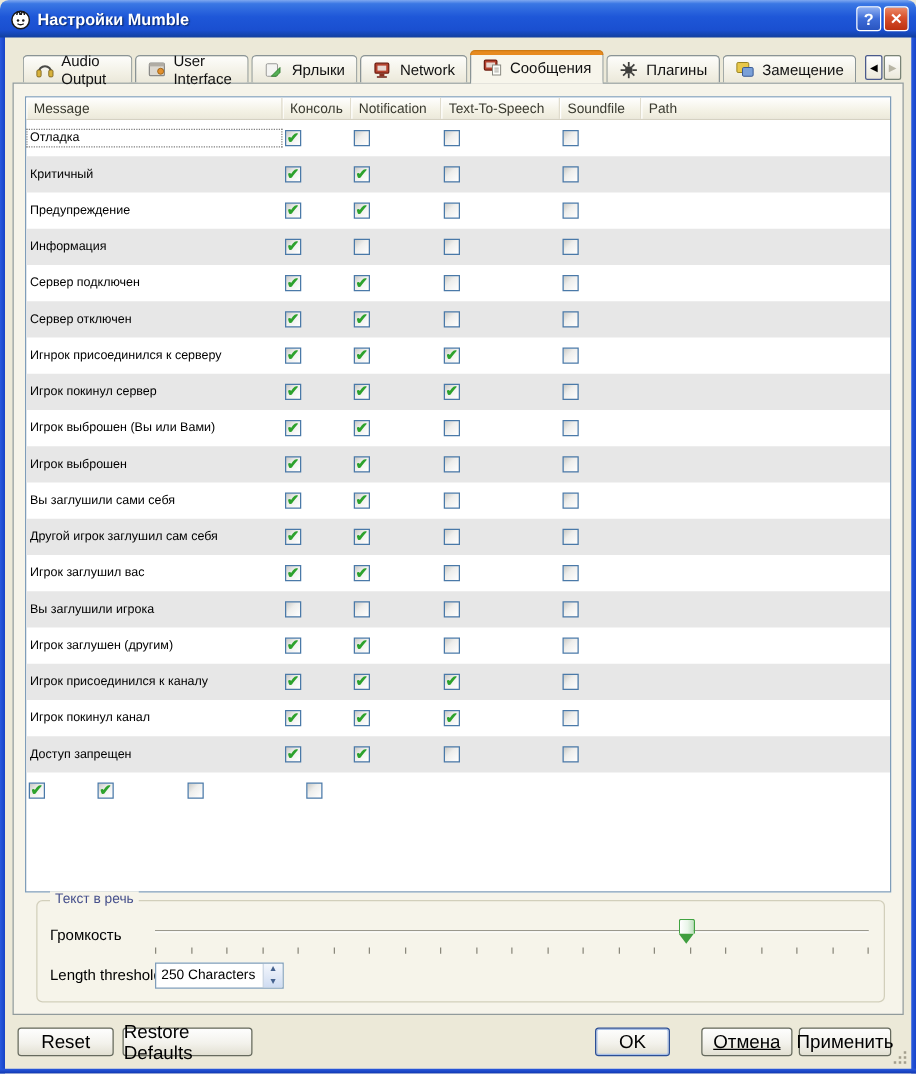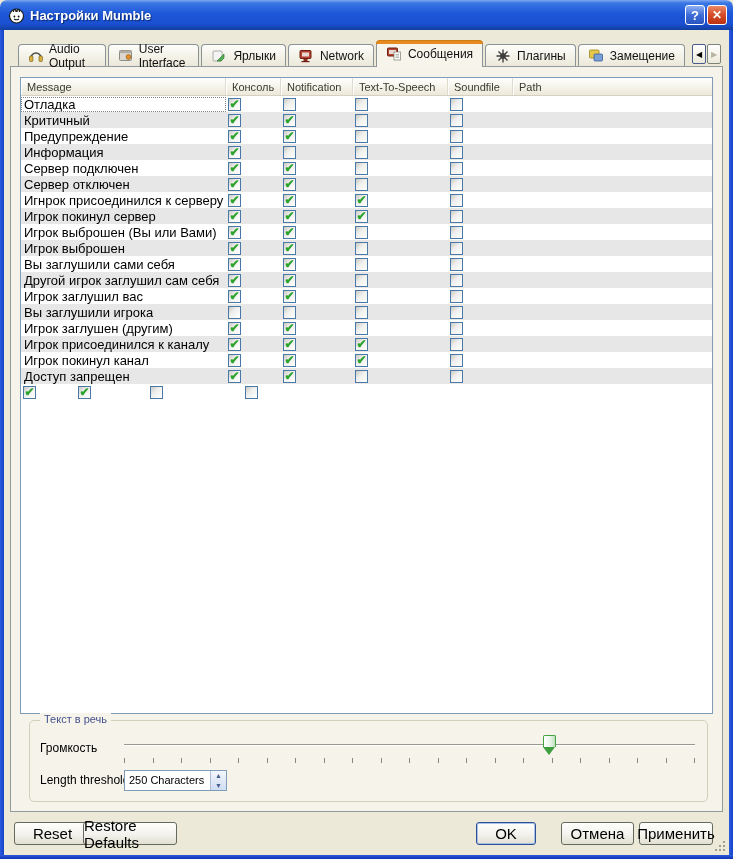--- a/index.html
+++ b/index.html
@@ -47,21 +47,21 @@
 
   
   .listview { position:absolute; left:9px; top:10px; width:693px; height:637px;
     border:1px solid #7f9db9; background:#fff; overflow:hidden; }
   .lv-header { display:flex; height:18px; background:linear-gradient(180deg,#ffffff,#f4f2e6 60%,#ece9da);
     border-bottom:1px solid #d5d1c2; font-size:11px; color:#3a3a30; }
   .hcell { display:flex; align-items:center; padding-left:6px; border-right:1px solid #e0dccd;
     box-shadow:inset 1px 0 0 #fff; white-space:nowrap; }
   .c-msg { width:205px; } .c-con { width:55px; } .c-not { width:72px;text-align:center; }
   .c-tts { width:95px; } .c-snd { width:65px; } .c-path { flex:1; border-right:none; }
-  .lrow { display:flex; height:16px; align-items:center; font-size:13px; color:#000; }
+  .lrow { display:flex; height:29px; align-items:center; font-size:10px; color:#000; }
   .lrow.alt { background:#e7e7e7; }
   .lrow .cell { display:flex; align-items:center; height:15px; }
   .lrow .c-msg { padding-left:3px; white-space:nowrap; overflow:hidden; }
   .lrow .c-msg.focus { outline:1px dotted #808080; outline-offset:-1px; }
   .cb { position:relative; width:13px; height:13px; margin-left:2px; border:1px solid #4a79a8;
     background:linear-gradient(135deg,#c9c9c5 0%,#eeeeec 40%,#ffffff 100%); flex:none; }
   .cb.on::after { content:"\2714"; position:absolute; left:0; top:-2px; width:11px; text-align:center;
     color:#2da22d; font-size:12px; font-weight:bold; line-height:14px; }
 
   
@@ -560,19 +560,19 @@
         <span class="spin-btns">
           <span class="spin-b">▲</span>
           <span class="spin-b">▼</span>
         </span>
       </div>
     </div>
 
   </div>
 
   <div class="btn" style="left:14px; width:77px;">Reset</div>
-  <div class="btn" style="left:83px; width:94px;">Restore Defaults</div>
+  <div class="btn" style="left:98px; width:104px;">Restore Defaults</div>
   <div class="btn btn-default" style="left:476px; width:60px;">OK</div>
-  <div class="btn" style="left:561px; width:73px;">Отмена</div>
+  <div class="btn" style="left:561px; width:73px;text-decoration:underline;">Отмена</div>
   <div class="btn" style="left:639px; width:74px;">Применить</div>
 
   <div class="sizegrip"></div>
 </div>
 
 </body></html>

